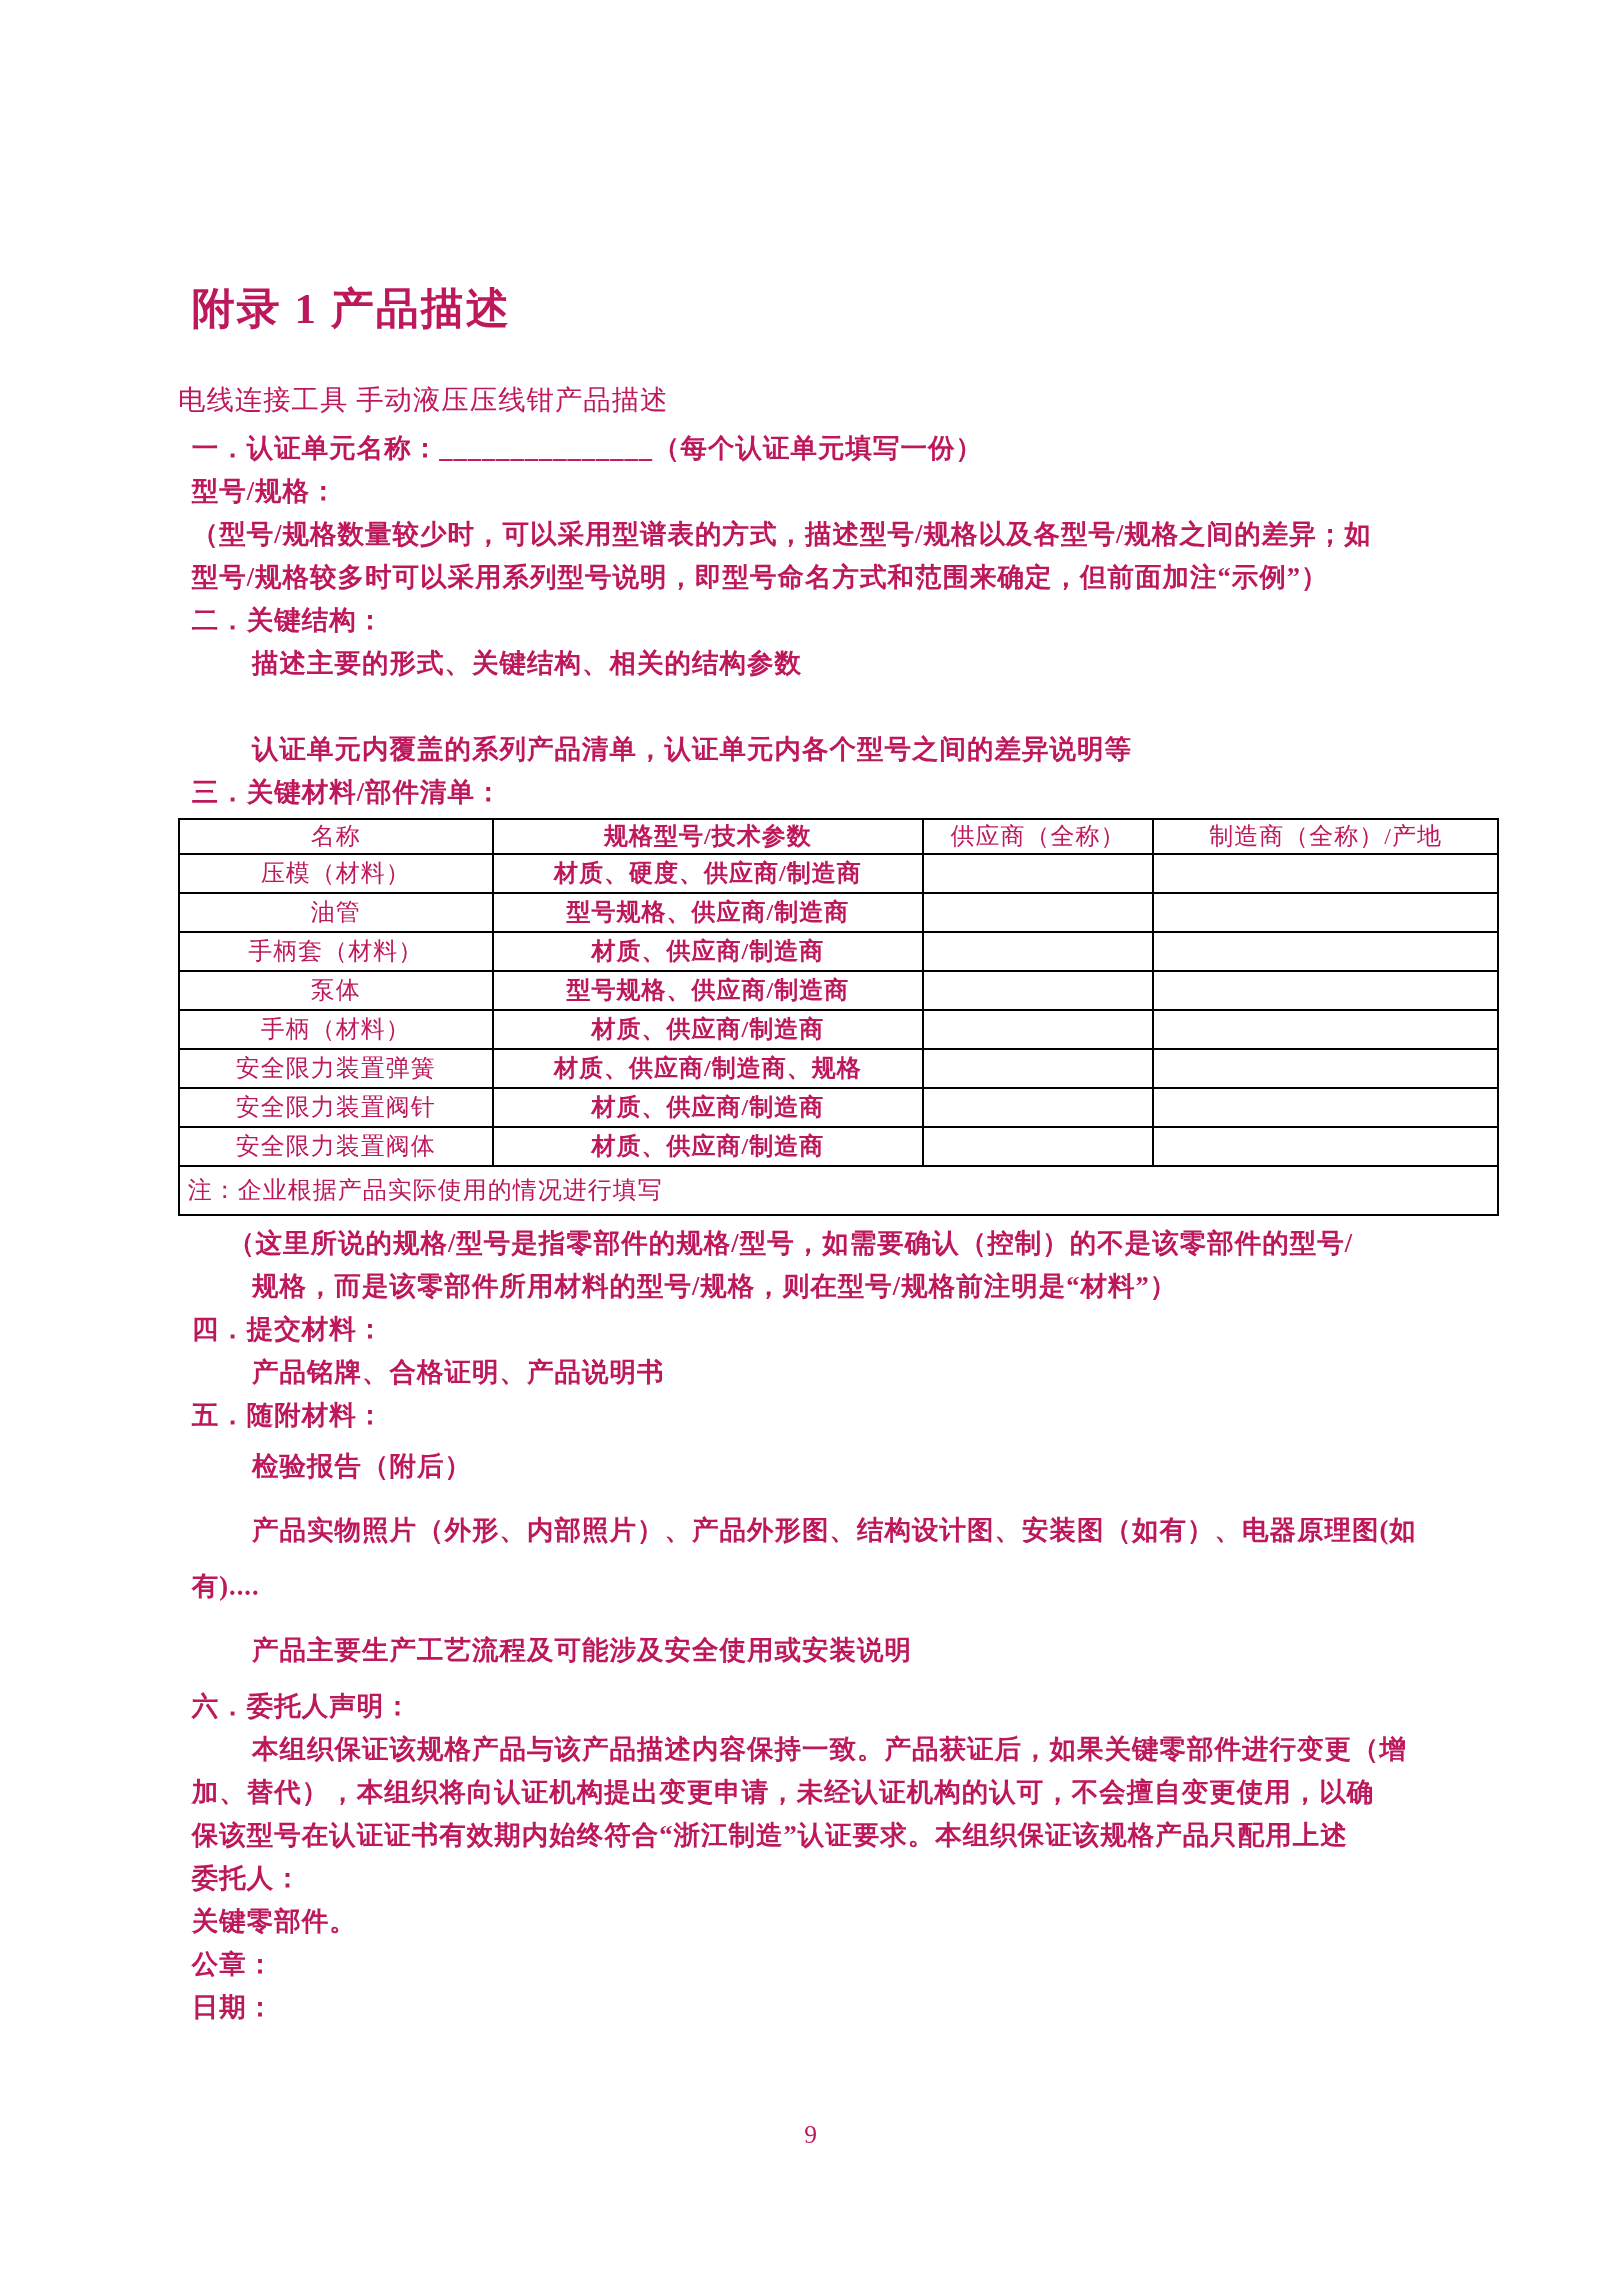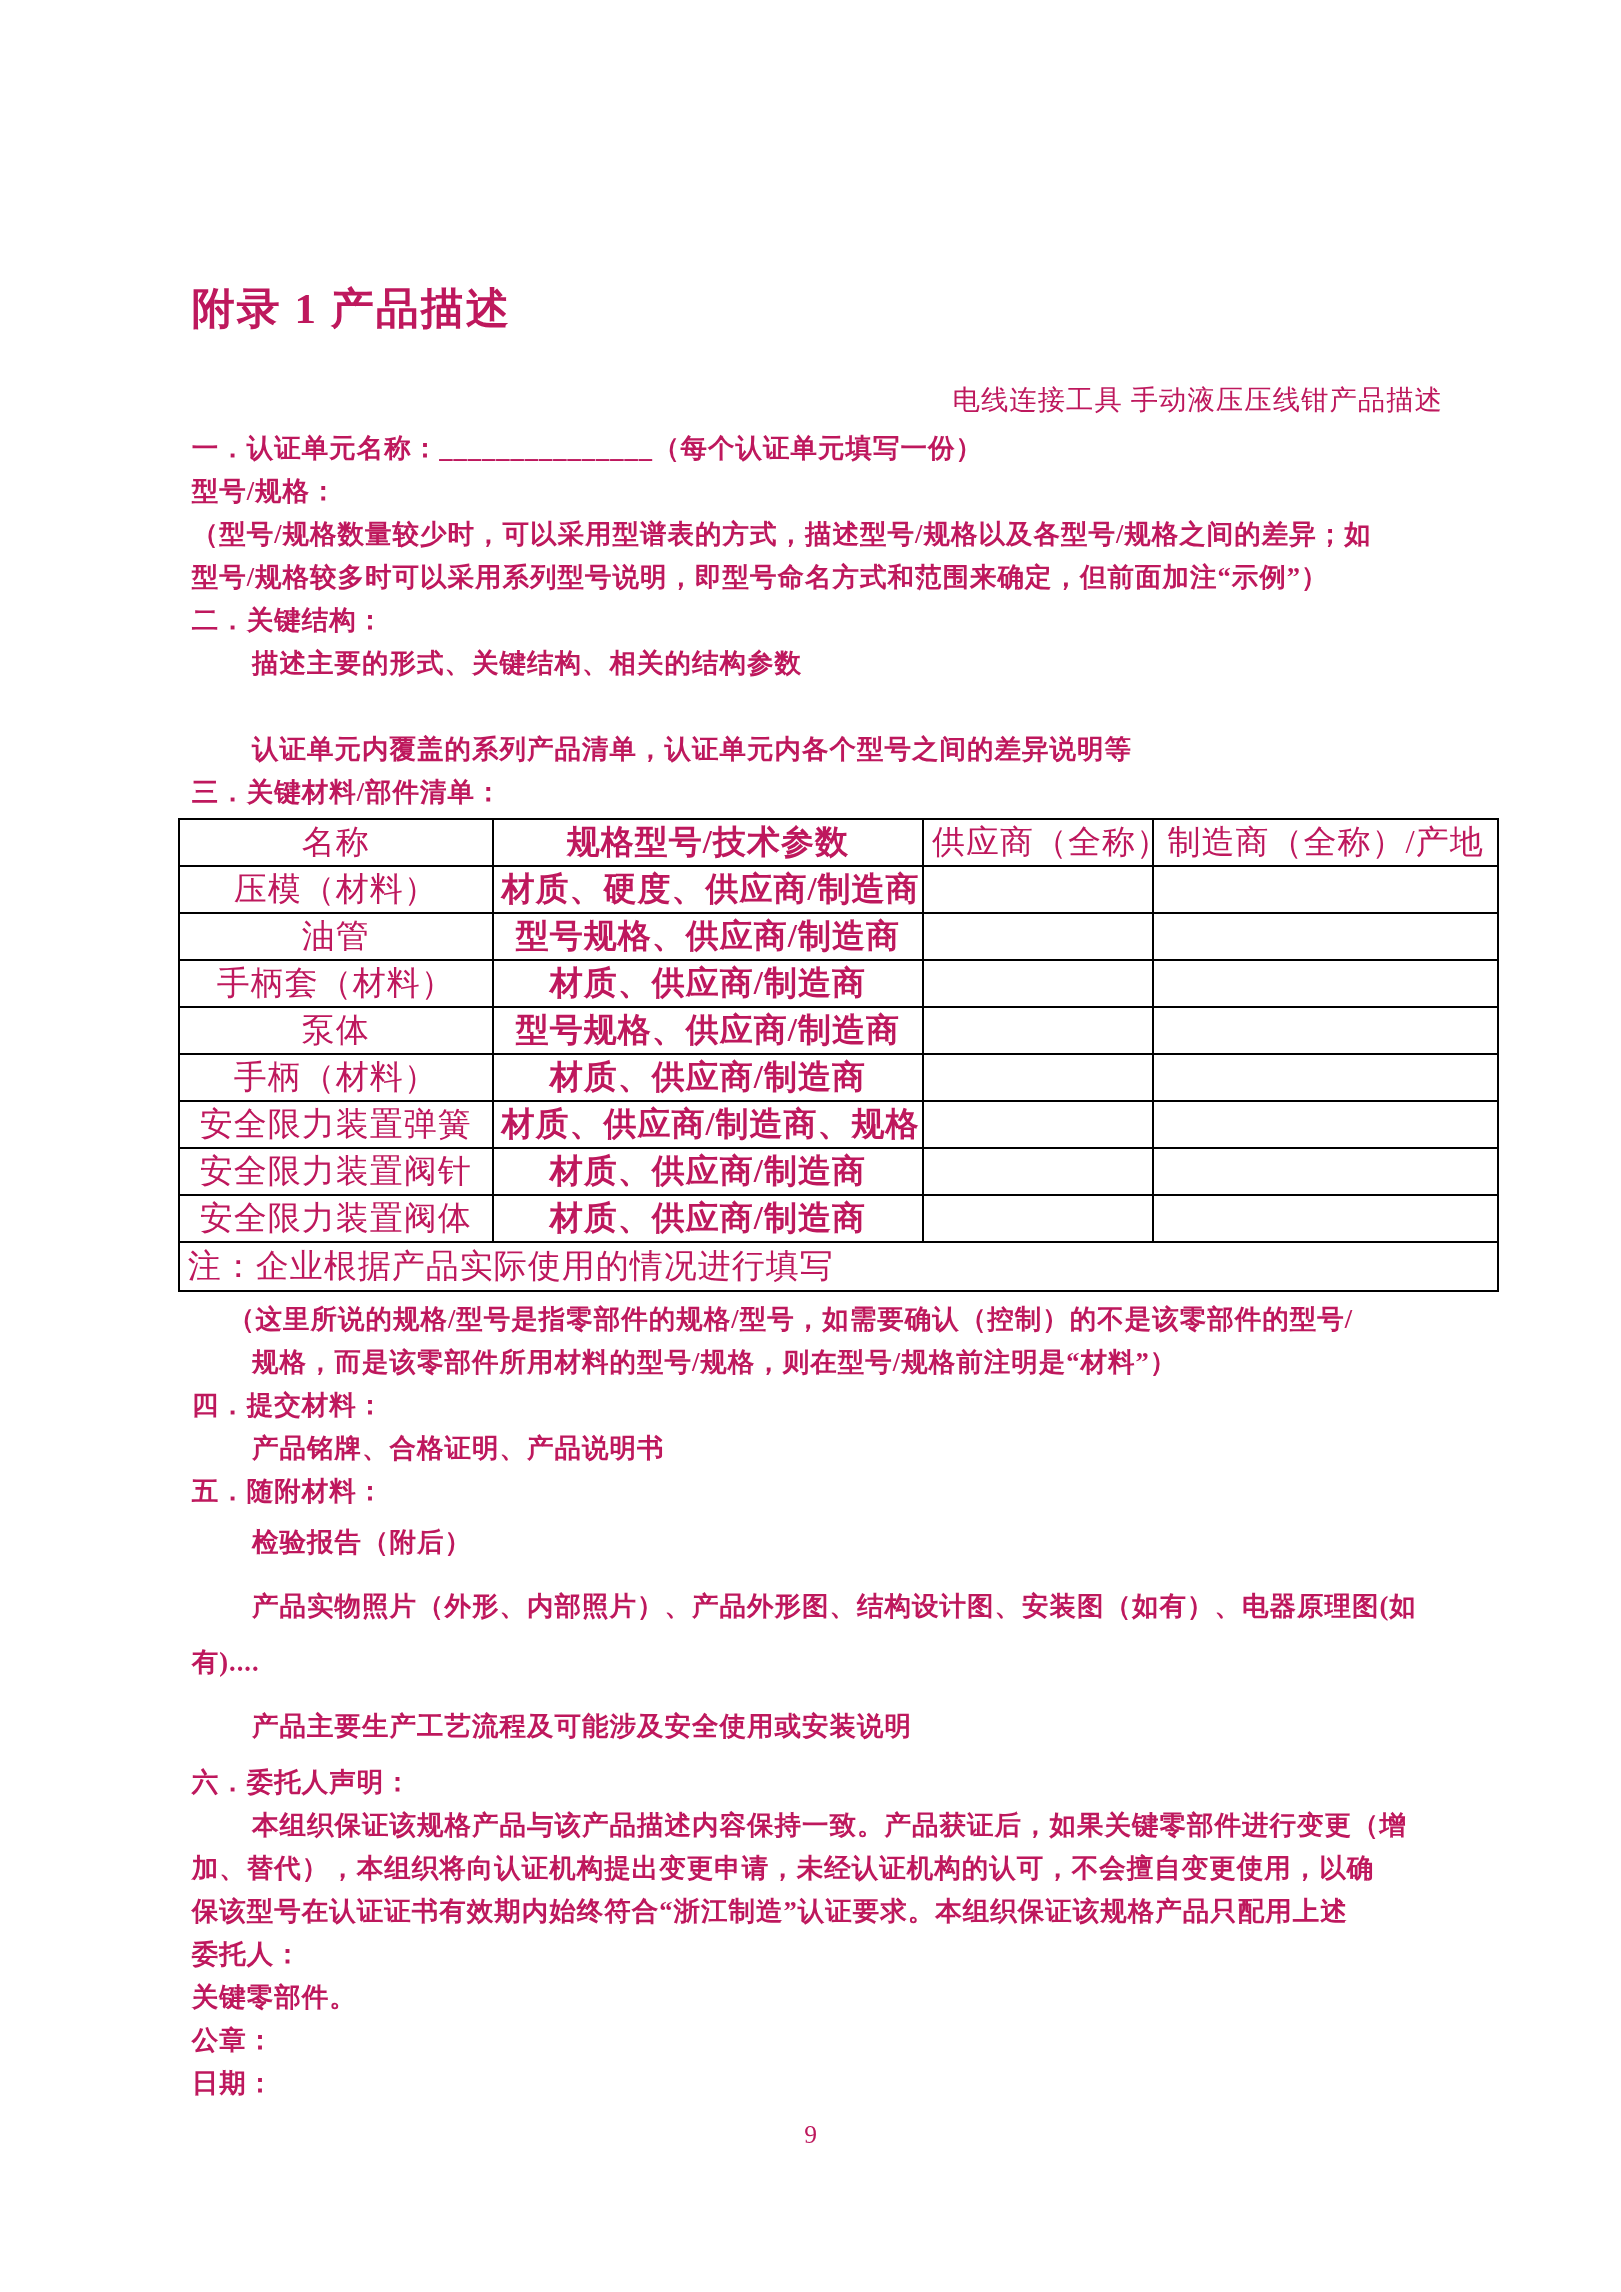--- a/index.html
+++ b/index.html
@@ -14,21 +14,21 @@
   }
   .content { padding: 286px 178px 0 178px; }
   .doc-title {
     font-size: 43px;
     font-weight: bold;
     letter-spacing: 2px;
     margin: 0 0 55px 13.7px;
     line-height: 1.05;
   }
   .subtitle {
-    text-align: right;
+    text-align: left;
     font-size: 27.4px;
     letter-spacing: 1px;
     margin: 0 0 11.8px 0;
     line-height: 29px;
   }
   .line {
     font-size: 26.5px;
     line-height: 43px;
     letter-spacing: 1px;
     white-space: nowrap;
@@ -42,21 +42,21 @@
   .line[data-space="md"]   { margin-top: 12.7px; }
   .line[data-space="sm"]   { margin-top: 7.8px; }
   .parts-table {
     border-collapse: collapse;
     table-layout: fixed;
     width: 1264px;
     margin: 3.9px 0 5.9px 0;
   }
   .parts-table th, .parts-table td {
     border: 2px solid #000;
-    font-size: 33px;
+    font-size: 24px;
     letter-spacing: 1px;
     font-weight: normal;
     padding: 0 7.8px;
     overflow: hidden;
     white-space: nowrap;
   }
   .parts-table thead th { text-align: center; height: 33px; }
   .parts-table tbody td { height: 37px; text-align: center; }
   .parts-table .c1 { width: 296px; }
   .parts-table .c2 { width: 413px; font-weight: bold; }

